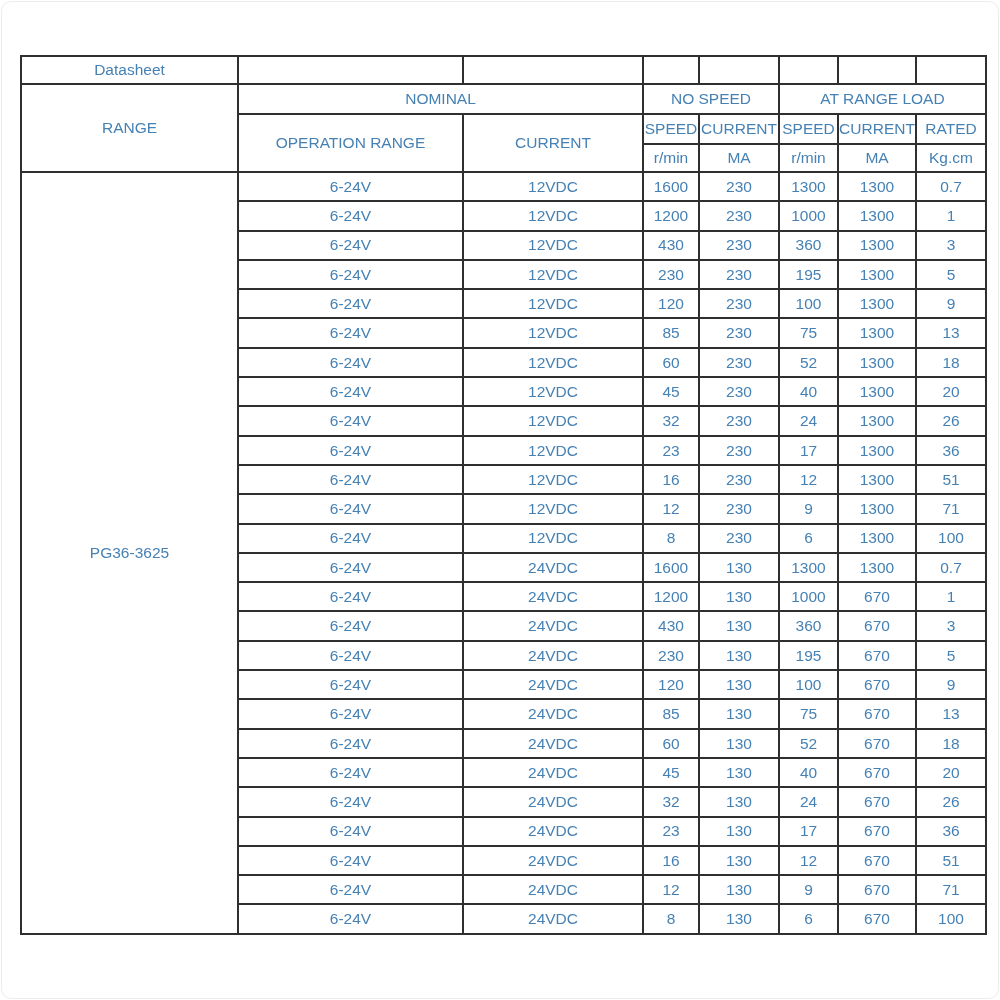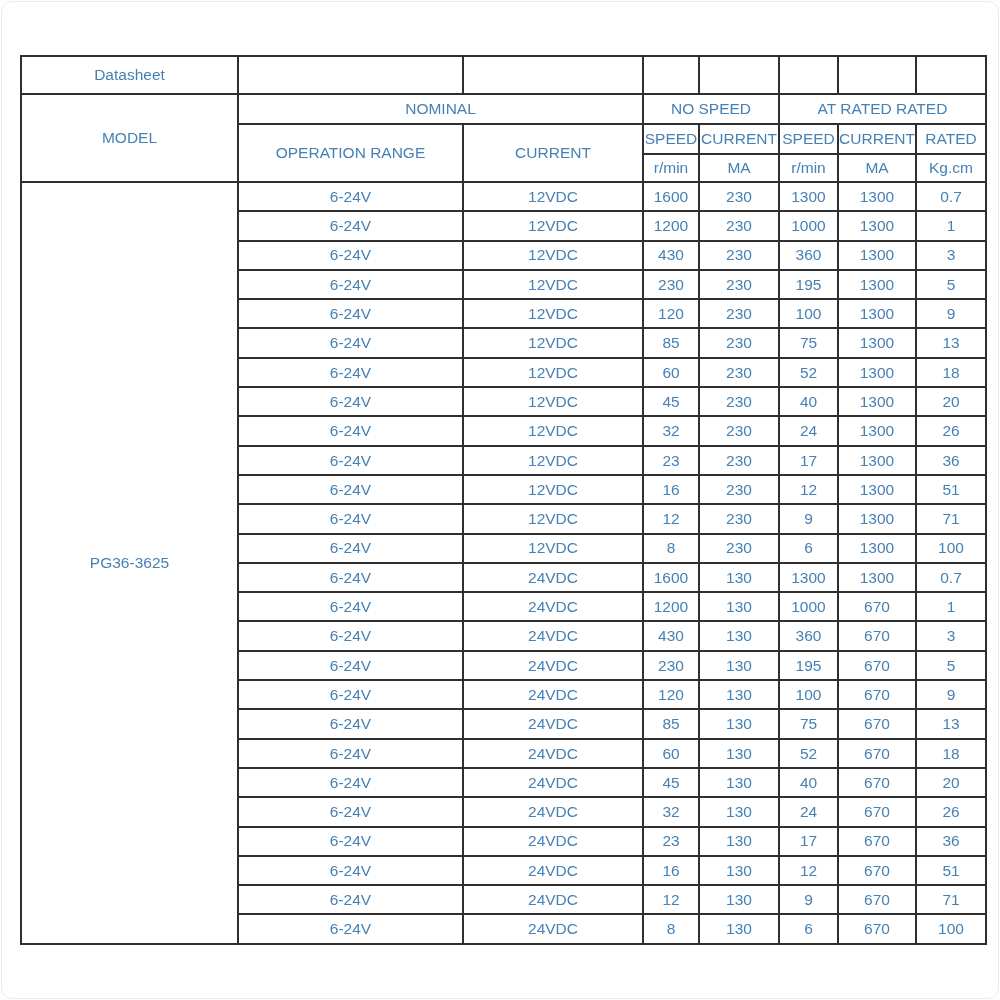--- a/index.html
+++ b/index.html
@@ -35,21 +35,21 @@
     line-height: 1;
   }
   table.datasheet td {
     border: 2px solid #2f2f2f;
     text-align: center;
     vertical-align: middle;
     padding: 0;
     overflow: hidden;
     white-space: nowrap;
   }
-  tr.r-title  { height: 38px; }
+  tr.r-title  { height: 28px; }
   tr.r-h1     { height: 30px; }
   tr.r-h2     { height: 30px; }
   tr.r-h3     { height: 28px; }
   tr.r-data   { height: 29.3px; }
   td.title-cell {
     text-align: left;
     padding-left: 5px;
   }
   td.model-cell {
     border-bottom: 2px solid #b3b3b3; 
@@ -82,24 +82,24 @@
         <td></td>
         <td></td>
         <td></td>
         <td></td>
         <td></td>
         <td></td>
         <td></td>
       </tr>
 
       <tr class="r-h1">
-        <td rowspan="3">MODEL</td>
+        <td rowspan="3">RANGE</td>
         <td colspan="2">NOMINAL</td>
         <td colspan="2">NO SPEED</td>
-        <td colspan="3">AT RATED RATED</td>
+        <td colspan="3">AT RANGE LOAD</td>
       </tr>
 
       <tr class="r-h2">
         <td rowspan="2">OPERATION RANGE</td>
         <td rowspan="2">CURRENT</td>
         <td class="tight">SPEED</td>
         <td class="tight">CURRENT</td>
         <td class="tight">SPEED</td>
         <td class="tight">CURRENT</td>
         <td class="tight">RATED</td>

